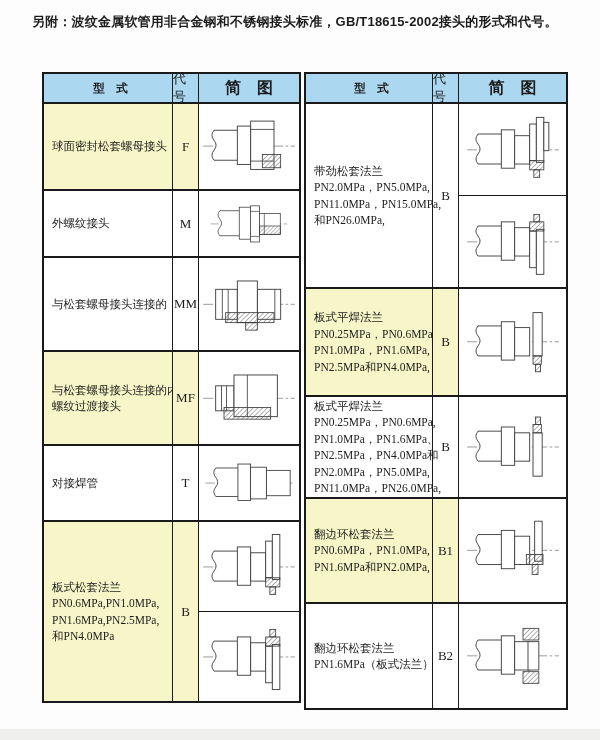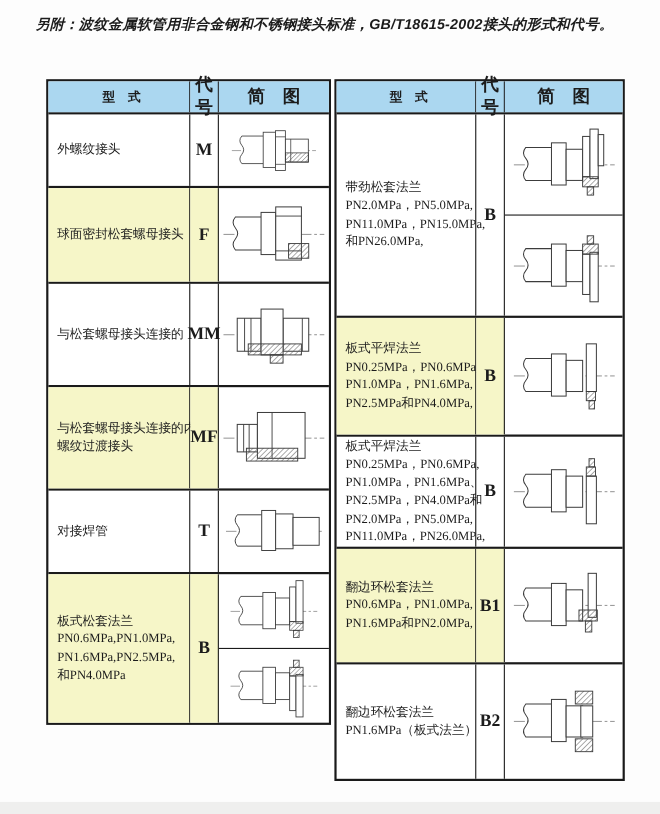--- a/index.html
+++ b/index.html
@@ -5,61 +5,85 @@
   :root{
     --head:#abd7f0; --hl:#f6f6c8; --line:#1a1a1a; --text:#1c1c1c; --dline:#3c3c3c;
   }
   html,body{margin:0;padding:0;}
   body{
     width:600px;height:740px;position:relative;background:#fdfdfd;
     font-family:"Liberation Sans",sans-serif;color:var(--text);overflow:hidden;
   }
   .title{
     position:absolute;left:32px;top:13px;font-size:13px;font-weight:bold;
-    letter-spacing:0.2px;white-space:nowrap;font-style:italic;
+    letter-spacing:0.2px;white-space:nowrap;
   }
   .tables{position:absolute;left:31px;top:72px;display:flex;align-items:flex-start;margin-left:11px;}
   .tbl{border:2px solid var(--line);background:#fff;}
   .tbl-gap{width:3px;align-self:stretch;background:#fff;}
   .row{display:grid;box-sizing:border-box;border-top:2px solid var(--line);}
   .row.head{border-top:none;}
   .cell{box-sizing:border-box;min-width:0;min-height:0;}
   .hcell{
     background:var(--head);display:flex;align-items:center;justify-content:center;
     font-size:16px;font-weight:bold;
   }
   .c-type,.c-code{border-right:1.5px solid var(--line);}
   .c-type{
     display:flex;flex-direction:column;justify-content:center;
     padding:3px 3px 3px 8px;font-family:"Liberation Serif",serif;font-size:11.5px;
   }
   .tline{line-height:16.5px;white-space:nowrap;}
   .c-code{
     display:flex;align-items:center;justify-content:center;
-    font-family:"Liberation Serif",serif;font-size:16px;font-weight:700;text-align:center;
+    font-family:"Liberation Serif",serif;font-size:13px;font-weight:400;
   }
   .hl .c-type,.hl .c-code{background:var(--hl);}
   .c-sketch{display:flex;flex-direction:column;}
   .sub{flex:1 1 0;min-height:0;display:flex;align-items:center;justify-content:center;overflow:hidden;}
   .sub-sep{border-top:1.5px solid var(--line);}
   .sub svg{width:100px;height:92%;}
   .footer-strip{position:absolute;left:0;bottom:0;width:600px;height:11px;background:#efefee;}
 </style>
 </head>
 <body>
 
 <div class="title">另附：波纹金属软管用非合金钢和不锈钢接头标准，GB/T18615-2002接头的形式和代号。</div>
 
 <div class="tables">
   <div class="tbl" id="tbl-left">
       <div class="row head" style="height: 28px; grid-template-columns: 129px 26px 100px;">
         <div class="cell hcell c-type">型　式</div>
         <div class="cell hcell c-code">代号</div>
         <div class="cell hcell">简　图</div>
       </div>
+      <div class="row hl" style="height: 87px; grid-template-columns: 129px 26px 100px;">
+        <div class="cell c-type">
+          <div class="tline">球面密封松套螺母接头</div>
+        </div>
+        <div class="cell c-code">F</div>
+        <div class="cell c-sketch">
+          <div class="sub">
+            <svg viewBox="0 0 120 86" preserveAspectRatio="xMidYMid meet" xmlns="http://www.w3.org/2000/svg">
+    <defs>
+                <pattern id="ht2" width="4" height="4" patternUnits="userSpaceOnUse" patternTransform="rotate(45)">
+      <line x1="0" y1="0" x2="0" y2="4" stroke="#555" stroke-width="1.1"></line>
+                </pattern>
+              </defs>
+    <line x1="5" y1="43" x2="115" y2="43" stroke="#6a6a6a" stroke-width="0.8" stroke-dasharray="12 3 3 3"></line>
+              <path d="M46,24 H18 q-5,6 0,12 q5,6 0,12 q-5,6 0,12 H46" fill="#fff" stroke="#3c3c3c" stroke-width="1.1"></path>
+              <rect x="46" y="19" width="16" height="46" fill="#fff" stroke="#3c3c3c" stroke-width="1.1"></rect>
+              <rect x="62" y="13" width="28" height="58" fill="#fff" stroke="#3c3c3c" stroke-width="1.1"></rect>
+              <line x1="62" y1="23" x2="90" y2="23" stroke="#3c3c3c" stroke-width="1"></line>
+              <line x1="62" y1="61" x2="90" y2="61" stroke="#3c3c3c" stroke-width="1"></line>
+              <rect x="76" y="53" width="22" height="16" fill="url(#ht2)" stroke="#3c3c3c" stroke-width="1"></rect>
+            </svg>
+          </div>
+        </div>
+      </div>
       <div class="row" style="height: 67px; grid-template-columns: 129px 26px 100px;">
         <div class="cell c-type">
           <div class="tline">外螺纹接头</div>
         </div>
         <div class="cell c-code">M</div>
         <div class="cell c-sketch">
           <div class="sub">
             <svg viewBox="0 0 120 86" preserveAspectRatio="xMidYMid meet" xmlns="http://www.w3.org/2000/svg">
     <defs>
                 <pattern id="ht1" width="4" height="4" patternUnits="userSpaceOnUse" patternTransform="rotate(45)">
@@ -68,44 +92,20 @@
               </defs>
     <line x1="5" y1="43" x2="115" y2="43" stroke="#6a6a6a" stroke-width="0.8" stroke-dasharray="12 3 3 3"></line>
               <path d="M46,24 H18 q-5,6 0,12 q5,6 0,12 q-5,6 0,12 H46" fill="#fff" stroke="#3c3c3c" stroke-width="1.1"></path>
               <rect x="46" y="19" width="16" height="46" fill="#fff" stroke="#3c3c3c" stroke-width="1.1"></rect>
               <rect x="62" y="17" width="13" height="52" fill="#fff" stroke="#3c3c3c" stroke-width="1.1"></rect>
               <line x1="62" y1="25" x2="75" y2="25" stroke="#3c3c3c" stroke-width="1"></line>
               <line x1="62" y1="61" x2="75" y2="61" stroke="#3c3c3c" stroke-width="1"></line>
               <rect x="75" y="28" width="30" height="30" fill="#fff" stroke="#3c3c3c" stroke-width="1.1"></rect>
               <line x1="82" y1="28" x2="82" y2="58" stroke="#3c3c3c" stroke-width="1"></line>
               <rect x="75" y="46" width="30" height="12" fill="url(#ht1)" stroke="#3c3c3c" stroke-width="1"></rect>
-            </svg>
-          </div>
-        </div>
-      </div>
-      <div class="row hl" style="height: 87px; grid-template-columns: 129px 26px 100px;">
-        <div class="cell c-type">
-          <div class="tline">球面密封松套螺母接头</div>
-        </div>
-        <div class="cell c-code">F</div>
-        <div class="cell c-sketch">
-          <div class="sub">
-            <svg viewBox="0 0 120 86" preserveAspectRatio="xMidYMid meet" xmlns="http://www.w3.org/2000/svg">
-    <defs>
-                <pattern id="ht2" width="4" height="4" patternUnits="userSpaceOnUse" patternTransform="rotate(45)">
-      <line x1="0" y1="0" x2="0" y2="4" stroke="#555" stroke-width="1.1"></line>
-                </pattern>
-              </defs>
-    <line x1="5" y1="43" x2="115" y2="43" stroke="#6a6a6a" stroke-width="0.8" stroke-dasharray="12 3 3 3"></line>
-              <path d="M46,24 H18 q-5,6 0,12 q5,6 0,12 q-5,6 0,12 H46" fill="#fff" stroke="#3c3c3c" stroke-width="1.1"></path>
-              <rect x="46" y="19" width="16" height="46" fill="#fff" stroke="#3c3c3c" stroke-width="1.1"></rect>
-              <rect x="62" y="13" width="28" height="58" fill="#fff" stroke="#3c3c3c" stroke-width="1.1"></rect>
-              <line x1="62" y1="23" x2="90" y2="23" stroke="#3c3c3c" stroke-width="1"></line>
-              <line x1="62" y1="61" x2="90" y2="61" stroke="#3c3c3c" stroke-width="1"></line>
-              <rect x="76" y="53" width="22" height="16" fill="url(#ht2)" stroke="#3c3c3c" stroke-width="1"></rect>
             </svg>
           </div>
         </div>
       </div>
       <div class="row" style="height: 94px; grid-template-columns: 129px 26px 100px;">
         <div class="cell c-type">
           <div class="tline">与松套螺母接头连接的</div>
         </div>
         <div class="cell c-code">MM</div>
         <div class="cell c-sketch">
@@ -169,21 +169,21 @@
               </defs>
     <line x1="5" y1="43" x2="115" y2="43" stroke="#6a6a6a" stroke-width="0.8" stroke-dasharray="12 3 3 3"></line>
               <path d="M46,24 H18 q-5,6 0,12 q5,6 0,12 q-5,6 0,12 H46" fill="#fff" stroke="#3c3c3c" stroke-width="1.1"></path>
               <rect x="46" y="19" width="16" height="46" fill="#fff" stroke="#3c3c3c" stroke-width="1.1"></rect>
               <rect x="62" y="23" width="20" height="40" fill="#fff" stroke="#3c3c3c" stroke-width="1.1"></rect>
               <rect x="82" y="27" width="30" height="32" fill="#fff" stroke="#3c3c3c" stroke-width="1.1"></rect>
             </svg>
           </div>
         </div>
       </div>
-      <div class="row hl" style="height: 137px; grid-template-columns: 129px 26px 100px;">
+      <div class="row hl" style="height: 181px; grid-template-columns: 129px 26px 100px;">
         <div class="cell c-type">
           <div class="tline">板式松套法兰</div>
           <div class="tline">PN0.6MPa,PN1.0MPa,</div>
           <div class="tline">PN1.6MPa,PN2.5MPa,</div>
           <div class="tline">和PN4.0MPa</div>
         </div>
         <div class="cell c-code">B</div>
         <div class="cell c-sketch">
           <div class="sub">
             <svg viewBox="0 0 120 86" preserveAspectRatio="xMidYMid meet" xmlns="http://www.w3.org/2000/svg">

